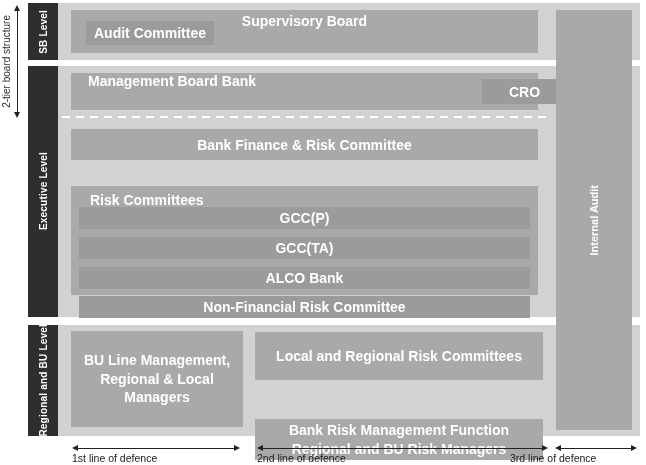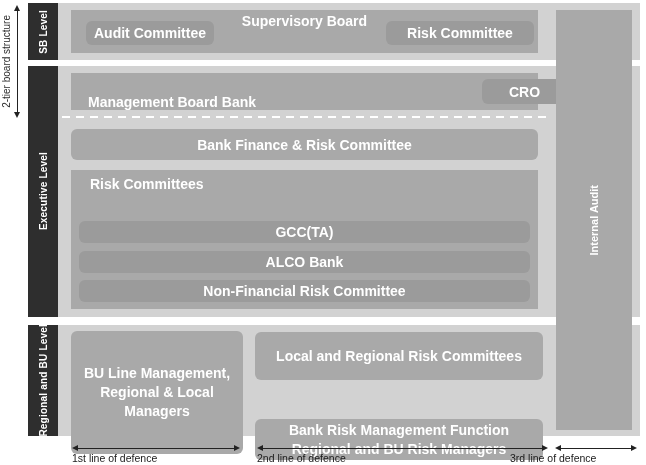--- a/index.html
+++ b/index.html
@@ -20,43 +20,43 @@
   
   .panel{background:#d2d2d2;}
   .panel-sb{left:58px;top:3px;width:582px;height:57px;}
   .panel-ex{left:58px;top:66px;width:582px;height:251px;}
   .panel-bu{left:58px;top:325px;width:582px;height:111px;}
 
   
   .box{position:absolute;background:#a9a9a9;}
   .box.dark{background:#9b9b9b;}
   .lbl{color:#ffffff;font-size:14px;font-weight:bold;}
-  .center{display:flex;align-items:center;justify-content:center;text-align:center;border-radius:6px;}
+  .center{display:flex;align-items:center;justify-content:center;text-align:center;}
   .multiline{white-space:pre-line;line-height:1.35;}
 
   
   .sup{left:13px;top:7px;width:467px;height:43px;}
   .sup-title{position:absolute;left:0;top:3px;width:100%;text-align:center;}
   .audit{left:15px;top:11px;width:128px;height:24px;}
   .riskc{left:315px;top:11px;width:148px;height:24px;}
 
   
   .mgmt{left:13px;top:7px;width:467px;height:37px;}
-  .mgmt-label{position:absolute;left:17px;top:0;height:100%;display:flex;align-items:flex-end;}
+  .mgmt-label{position:absolute;left:17px;top:0;height:100%;display:flex;align-items:flex-start;}
   .cro{left:379px;top:6px;width:85px;height:25px;margin-left:32px;}
   .dashline{position:absolute;left:4px;top:50px;width:486px;height:2px;
     background:repeating-linear-gradient(90deg,#ffffff 0px,#ffffff 8px,rgba(0,0,0,0) 8px,rgba(0,0,0,0) 14px);}
   .finance{left:13px;top:63px;width:467px;height:31px;}
-  .rc-wrap{left:13px;top:104px;width:467px;height:139px;}
+  .rc-wrap{left:13px;top:120px;width:467px;height:109px;}
   .rc-label{position:absolute;left:19px;top:6px;}
   .rc-bar{position:absolute;left:8px;width:451px;height:22px;background:#9b9b9b;}
   .rc-bar.b0{top:21px;} .rc-bar.b1{top:51px;} .rc-bar.b2{top:81px;} .rc-bar.b3{top:110px;text-align:right;}
 
   
-  .buline{left:13px;top:6px;width:172px;height:123px;}
+  .buline{left:13px;top:6px;width:172px;height:96px;}
   .locreg{left:197px;top:7px;width:288px;height:48px;justify-content:center;}
   .bankrisk{left:197px;top:62px;width:288px;height:41px;margin-top:32px;}
 
   
   .iaudit{left:556px;top:10px;width:76px;height:420px;background:#a9a9a9;
     display:flex;align-items:center;justify-content:center;}
   .iaudit .vtext{color:#ffffff;font-size:11px;font-weight:bold;}
 
   
   .tier-label{left:-2px;top:4px;width:16px;height:114px;display:flex;align-items:center;justify-content:center;
@@ -93,23 +93,20 @@
 
   <div class="abs bar bar-sb">
     <span class="vtext">SB Level</span>
   </div>
   <div class="abs panel panel-sb">
     <div class="box sup">
       <div class="sup-title lbl">Supervisory Board</div>
       <div class="box dark audit center">
         <span class="lbl">Audit Committee</span>
       </div>
-      <div class="box dark riskc center">
-        <span class="lbl">Risk Committee</span>
-      </div>
     </div>
   </div>
 
   <div class="abs bar bar-ex">
     <span class="vtext">Executive Level</span>
   </div>
   <div class="abs panel panel-ex">
     <div class="box mgmt">
       <div class="mgmt-label">
         <span class="lbl">Management Board Bank</span>
@@ -117,20 +114,23 @@
       <div class="box dark cro center">
         <span class="lbl">CRO</span>
       </div>
     </div>
     <div class="dashline"></div>
     <div class="box finance center">
       <span class="lbl">Bank Finance &amp; Risk Committee</span>
     </div>
     <div class="box rc-wrap">
       <div class="rc-label lbl">Risk Committees</div>
+      <div class="rc-bar b0 center">
+        <span class="lbl">GCC(P)</span>
+      </div>
       <div class="rc-bar b1 center">
         <span class="lbl">GCC(TA)</span>
       </div>
       <div class="rc-bar b2 center">
         <span class="lbl">ALCO Bank</span>
       </div>
       <div class="rc-bar b3 center">
         <span class="lbl">Non-Financial Risk Committee</span>
       </div>
     </div>

